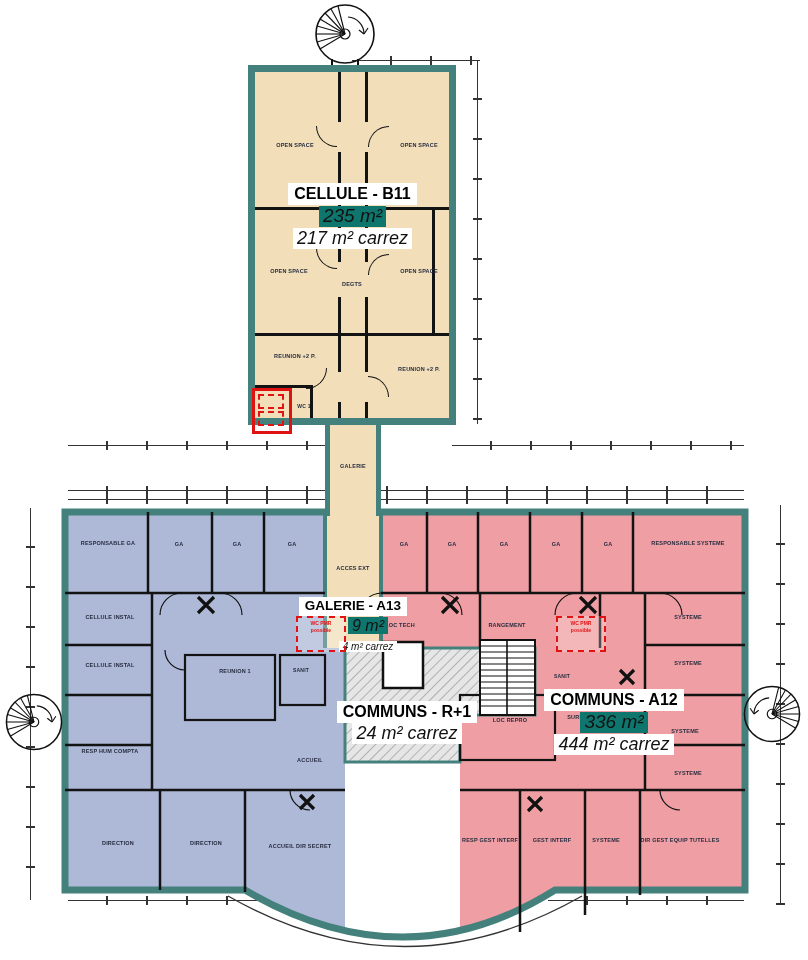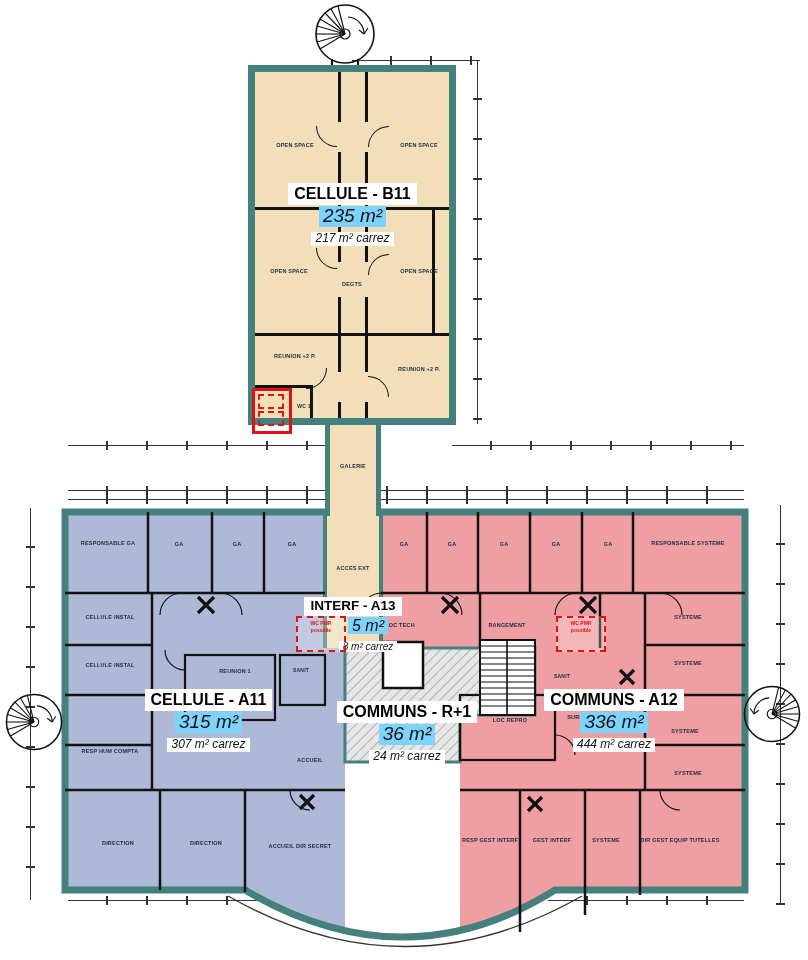--- a/index.html
+++ b/index.html
@@ -7,24 +7,24 @@
         font-family:"Liberation Sans", sans-serif;}
   .w{position:absolute;background:#131313;}
   .rl{position:absolute;font-size:5.5px;font-weight:bold;color:#252b3f;text-align:center;
       line-height:1.15;letter-spacing:.2px;z-index:30;}
   .rl.lt{font-size:5px;}
   
   .tblock{position:absolute;text-align:center;z-index:40;}
   .tname{display:inline-block;background:#fff;font-weight:bold;font-size:16px;color:#000;
          padding:0 5px;line-height:1.25;box-shadow:0 0 0 1px #fff;}
   .tarea{display:block;margin-top:2px;}
-  .tarea span{display:inline-block;background:#7dd3fc;font-style:italic;font-size:19px;color:#111;
+  .tarea span{display:inline-block;background:#0f766e;font-style:italic;font-size:19px;color:#111;
          padding:0 4px;line-height:1.1;}
   .tcarrez{display:block;margin-top:1px;}
-  .tcarrez span{display:inline-block;background:#fff;font-style:italic;font-size:12px;color:#111;
+  .tcarrez span{display:inline-block;background:#fff;font-style:italic;font-size:18px;color:#111;
          padding:0 4px;line-height:1.15;}
   .sm .tname{font-size:13.5px;}
   .sm .tarea span{font-size:16px;}
   .sm .tcarrez span{font-size:10px;}
   
   .dimh{position:absolute;height:9px;z-index:5;
     background:repeating-linear-gradient(90deg,transparent 0 38px,#333 38px 40px),
                linear-gradient(#333,#333);
     background-size:auto 9px,100% 1px;background-position:0 0,0 4px;
     background-repeat:repeat,no-repeat;}
@@ -283,35 +283,29 @@
 
   <div class="redbox" style="left:296px;top:616px;width:46px;height:30px">
     <span>WC PMR</span><br>
     <span>possible</span>
   </div>
   <div class="redbox" style="left:556px;top:616px;width:46px;height:30px">
     <span>WC PMR</span><br>
     <span>possible</span>
   </div>
 
-  <div class="tblock" style="left:126px;top:690px;width:165px">
-    <span class="tname">CELLULE - A11</span>
-    <span class="tarea"><span>315 m²</span></span>
-    <span class="tcarrez"><span>307 m² carrez</span></span>
-  </div>
 
   <div class="tblock sm" style="left:297px;top:596px;width:112px">
-    <span class="tname">INTERF - A13</span>
-    <span class="tarea" style="margin-left:30px"><span>5 m²</span></span>
-    <span class="tcarrez" style="margin-left:30px"><span>8 m² carrez</span></span>
+    <span class="tname">GALERIE - A13</span>
+    <span class="tarea" style="margin-left:30px"><span>9 m²</span></span>
+    <span class="tcarrez" style="margin-left:30px"><span>4 m² carrez</span></span>
   </div>
 
   <div class="tblock" style="left:332px;top:702px;width:150px">
     <span class="tname">COMMUNS - R+1</span>
-    <span class="tarea"><span>36 m²</span></span>
     <span class="tcarrez"><span>24 m² carrez</span></span>
   </div>
 
   <div class="tblock" style="left:530px;top:690px;width:168px">
     <span class="tname">COMMUNS - A12</span>
     <span class="tarea"><span>336 m²</span></span>
     <span class="tcarrez"><span>444 m² carrez</span></span>
   </div>
 
 </div>

